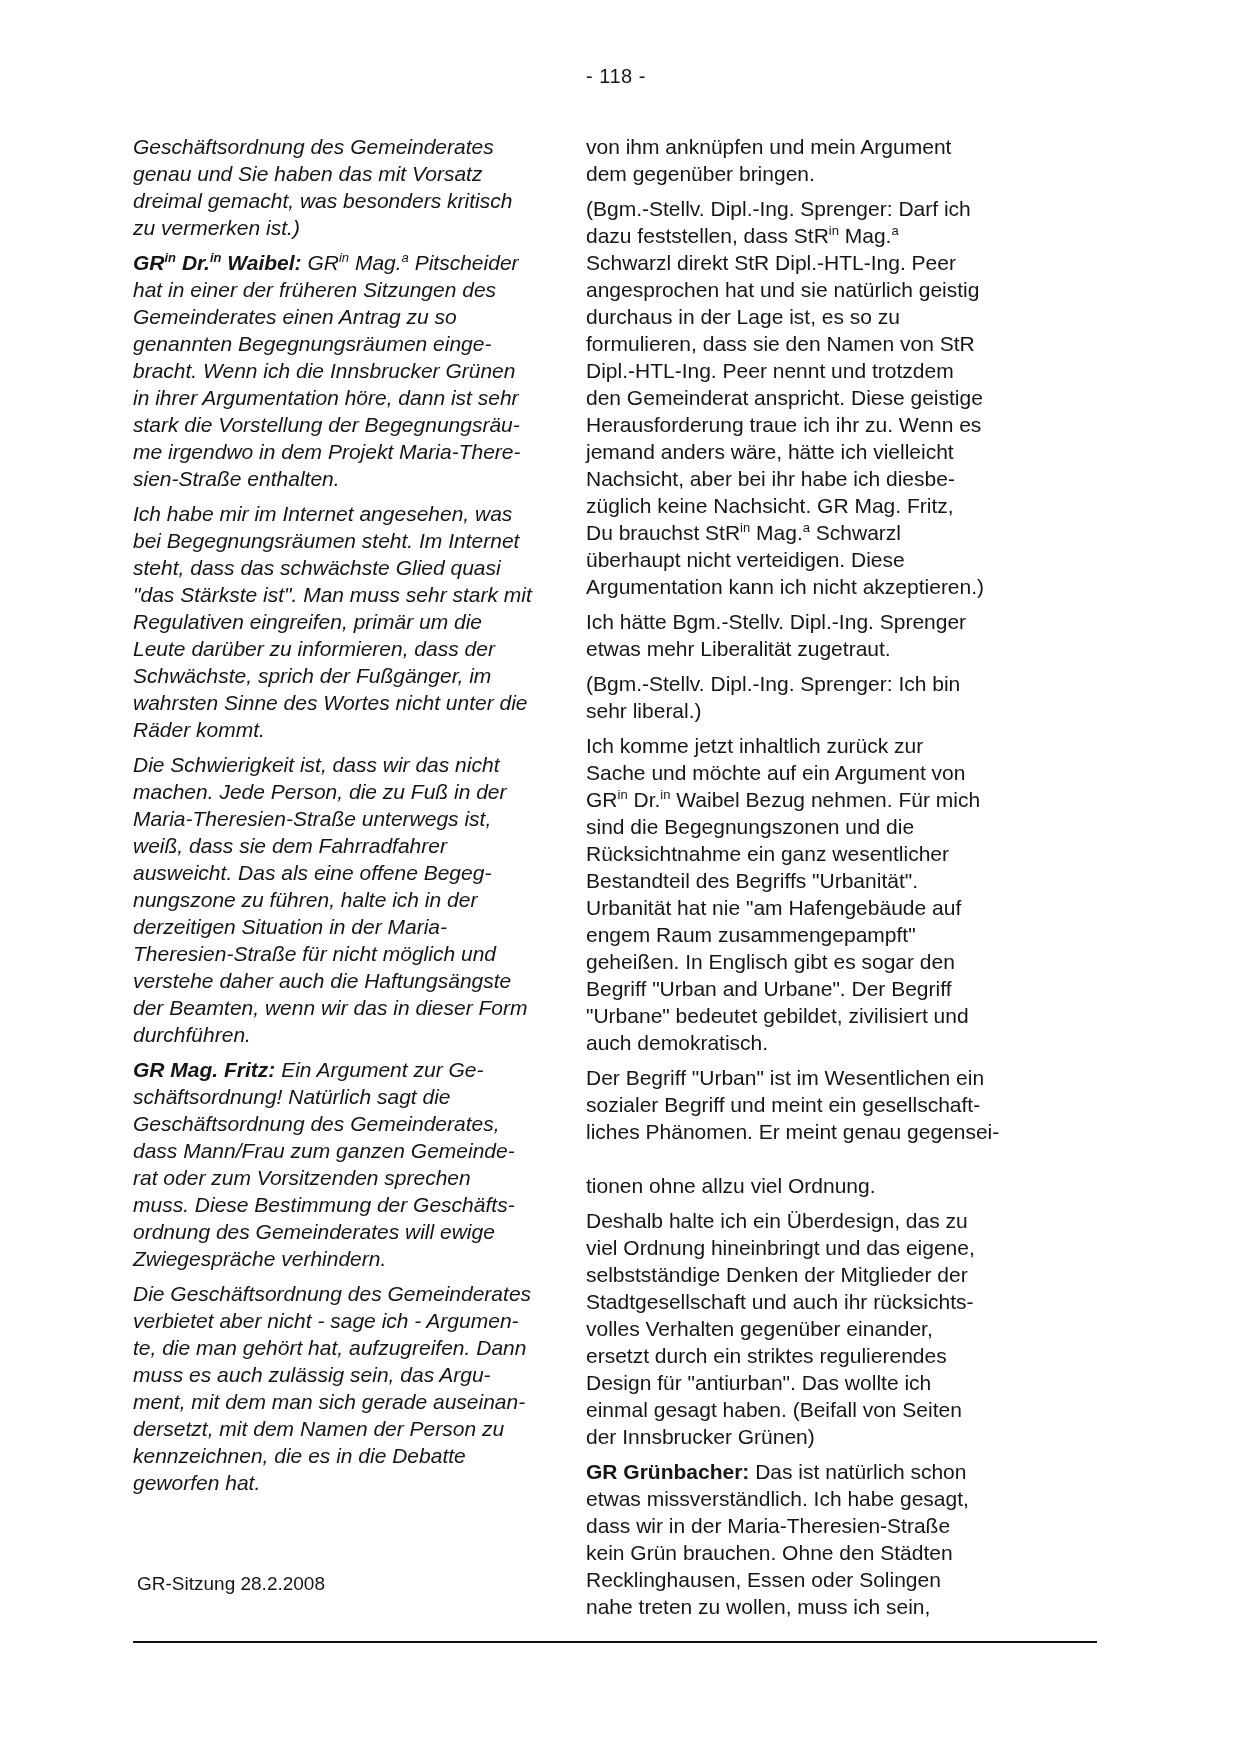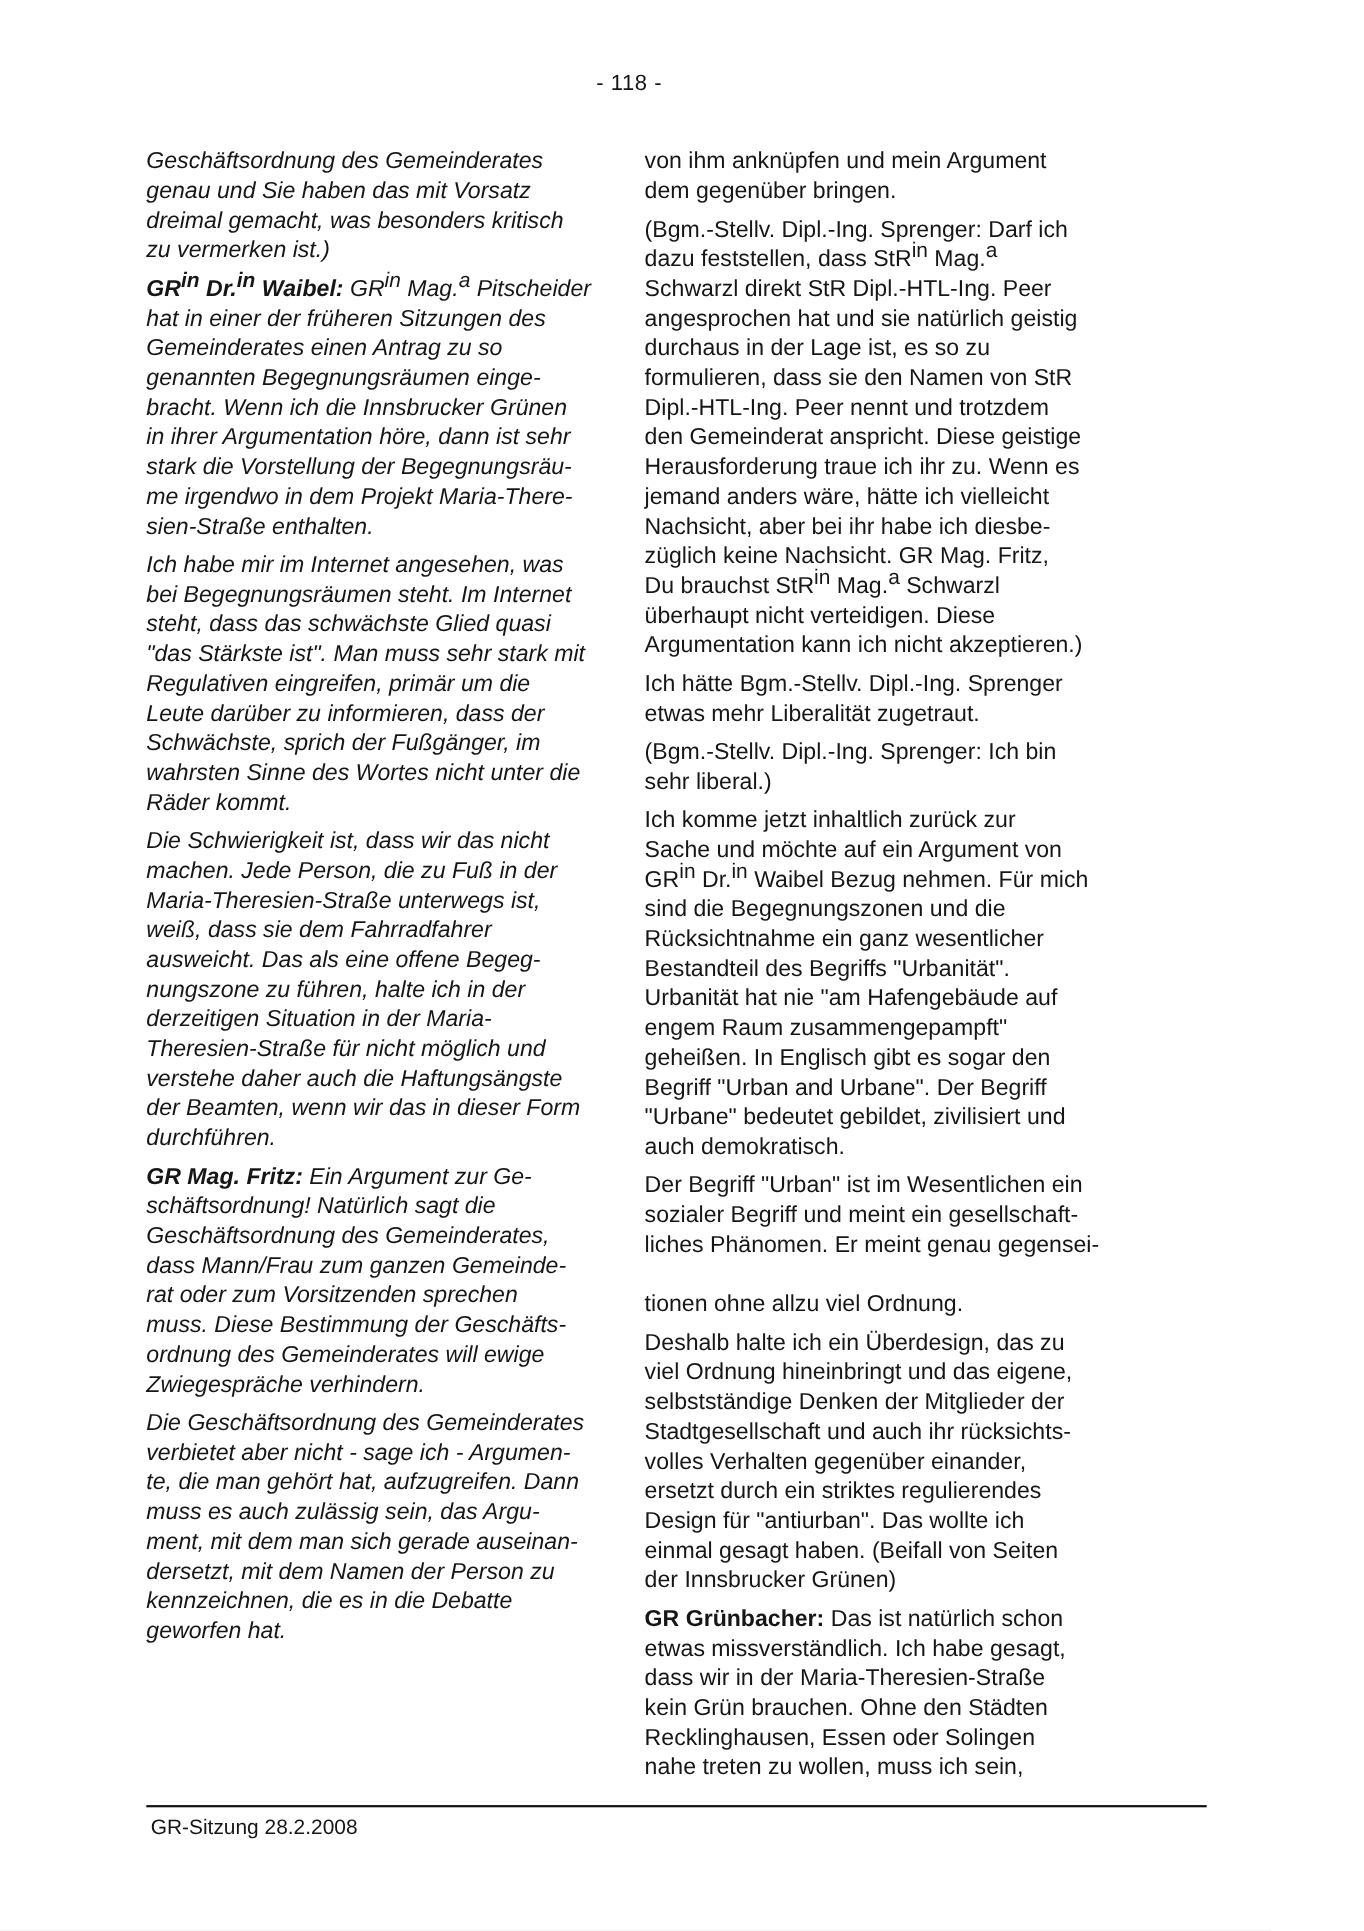--- a/index.html
+++ b/index.html
@@ -18,20 +18,21 @@
   }
   .page-number {
     position: absolute;
     top: 64px;
     left: 0;
     width: 1144px;
     text-align: center;
     font-size: 20px;
     line-height: 24px;
     letter-spacing: 0.5px;
+    padding-left: 44px;
   }
   .columns {
     position: absolute;
     top: 133px;
     left: 133px;
     width: 980px;
     display: flex;
     align-items: flex-start;
   }
   .col {
@@ -40,37 +41,37 @@
   }
   .col.left  { width: 453px; font-style: italic; }
   .col.right { width: 527px; }
   .para {
     margin: 0 0 8px 0;
     text-align: left;
     white-space: normal;
   }
   .bold { font-weight: bold; }
   .sup {
-    font-size: 19px;
+    font-size: 13px;
     line-height: 0;
     vertical-align: baseline;
     position: relative;
     top: -8px;
   }
   .footer-rule {
     position: absolute;
     top: 1641px;
     left: 133px;
     width: 964px;
     height: 0;
     border-top: 2px solid #111111;
   }
   .footer-text {
     position: absolute;
-    top: 1650px;
+    top: 1572px;
     left: 137px;
     font-size: 19px;
     line-height: 24px;
   }
 </style>
 </head>
 <body>
 
 <div class="page">
   <div class="page-number">- 118 -</div>

